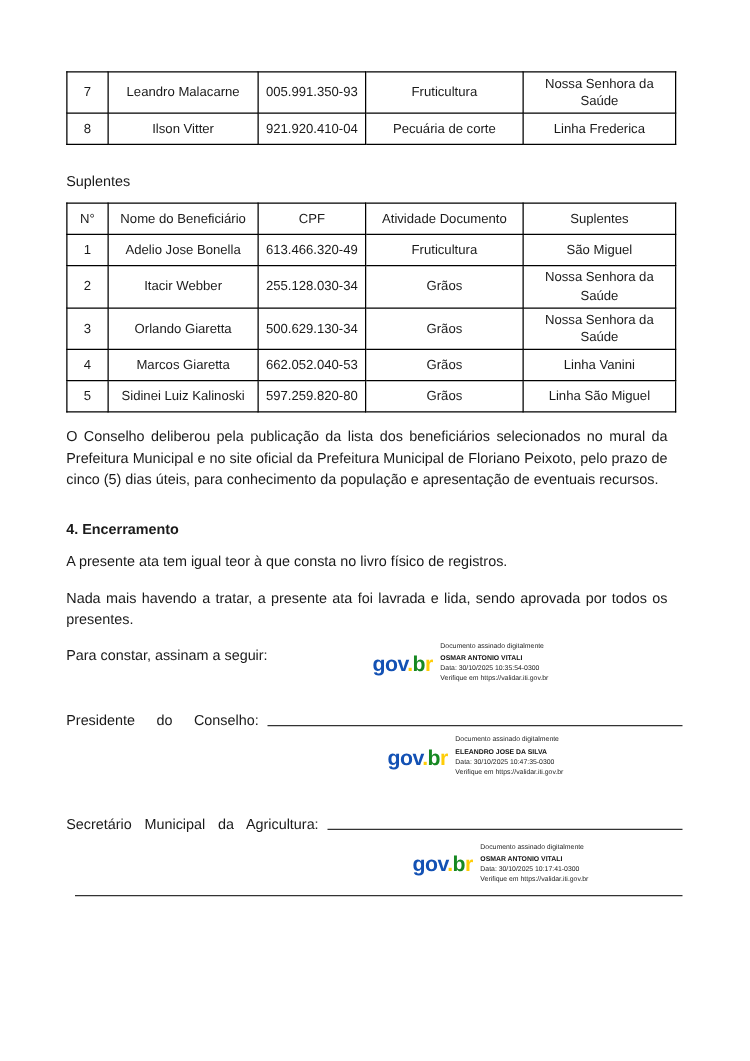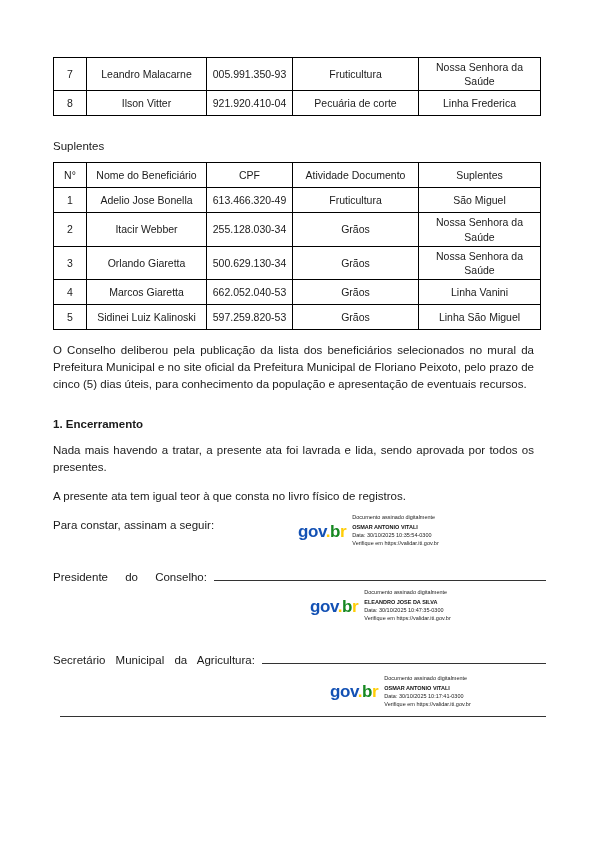--- a/index.html
+++ b/index.html
@@ -114,32 +114,32 @@
     <tr>
       <td>4</td>
       <td>Marcos Giaretta</td>
       <td>662.052.040-53</td>
       <td>Grãos</td>
       <td>Linha Vanini</td>
     </tr>
     <tr>
       <td>5</td>
       <td>Sidinei Luiz Kalinoski</td>
-      <td>597.259.820-53</td>
+      <td>597.259.820-80</td>
       <td>Grãos</td>
       <td>Linha São Miguel</td>
     </tr>
   </tbody>
     </table>
 
   <p class="body">O Conselho deliberou pela publicação da lista dos beneficiários selecionados no mural da Prefeitura Municipal e no site oficial da Prefeitura Municipal de Floriano Peixoto, pelo prazo de cinco (5) dias úteis, para conhecimento da população e apresentação de eventuais recursos.</p>
 
-  <div class="section-title">1. Encerramento</div>
+  <div class="section-title">4. Encerramento</div>
+  <p class="body">A presente ata tem igual teor à que consta no livro físico de registros.</p>
   <p class="body">Nada mais havendo a tratar, a presente ata foi lavrada e lida, sendo aprovada por todos os presentes.</p>
-  <p class="body">A presente ata tem igual teor à que consta no livro físico de registros.</p>
 
   <div class="row-constar">
     <p class="body">Para constar, assinam a seguir:</p>
     <div class="stamp stamp-1">
       <div class="govbr"><span class="g-blue">gov</span><span class="g-yellow">.</span><span class="g-green">b</span><span class="g-yellow">r</span></div>
       <div class="stamp-text">
         <div class="st-line st-head">Documento assinado digitalmente</div>
         <div class="st-name">OSMAR ANTONIO VITALI</div>
         <div class="st-line">Data: 30/10/2025 10:35:54-0300</div>
         <div class="st-line">Verifique em https://validar.iti.gov.br</div>

